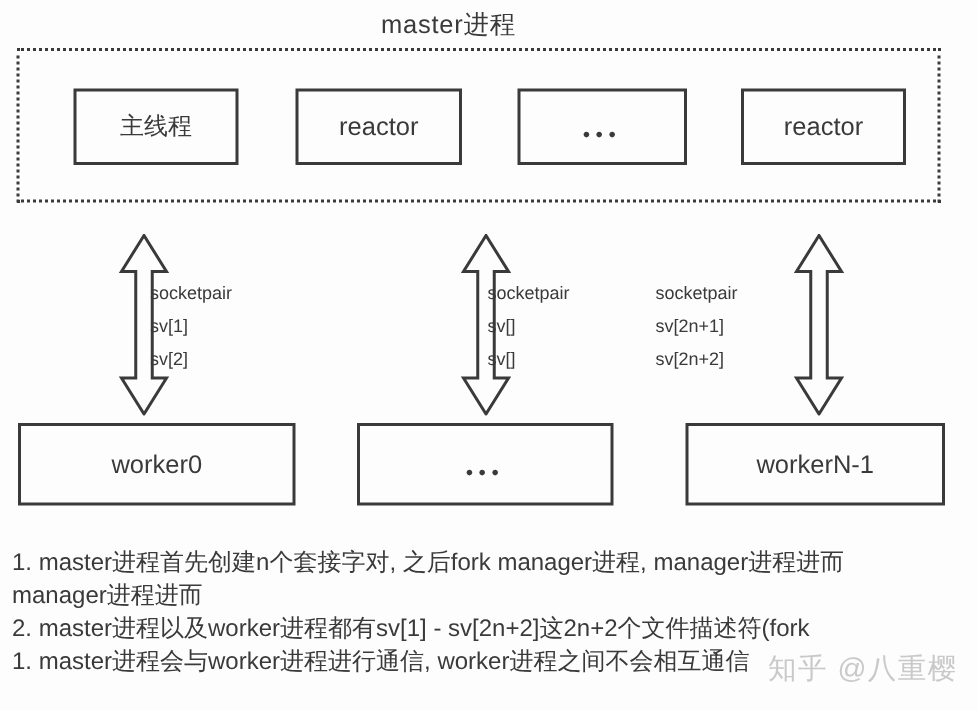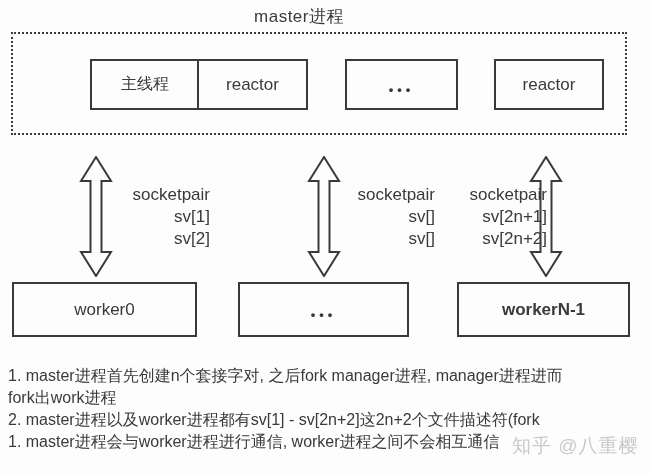--- a/index.html
+++ b/index.html
@@ -39,28 +39,28 @@
   .node {
     position: absolute;
     border: 2px solid var(--ink);
     background: var(--paper);
     display: flex;
     align-items: center;
     justify-content: center;
     font-size: 17px;
   }
   .tnode { top: 59px; height: 51px; }
-  .t1 { left: 49px;  width: 110px; font-size: 16px; margin-left: 41px; }
+  .t1 { left: 49px;  width: 110px; font-size: 16px; }
   .t2 { left: 197px; width: 111px; }
   .t3 { left: 345px; width: 113px; }
   .t4 { left: 494px; width: 110px; }
   .wnode { top: 282px; height: 55px; }
   .w1 { left: 12px;  width: 185px; align-items: center; }
   .w2 { left: 238px; width: 171px; }
-  .w3 { left: 457px; width: 173px; font-weight: bold; }
+  .w3 { left: 457px; width: 173px; }
   .dots span {
     font-size: 13px;
     font-weight: bold;
     letter-spacing: 4px;
     transform: translateY(5px);
   }
   .arrow {
     position: absolute;
     top: 156px;
     width: 36px; height: 121px;
@@ -72,22 +72,22 @@
   .arrow path {
     fill: var(--paper);
     stroke: currentColor;
     stroke-width: 2;
     stroke-linejoin: miter;
   }
   .chlabel {
     position: absolute;
     top: 184px;
     width: 110px;
-    text-align: right;
-    font-size: 17px;
+    text-align: left;
+    font-size: 12px;
     line-height: 22px;
     white-space: nowrap;
   }
   .l1 { left: 100px; }
   .l2 { left: 325px; }
   .l3 { left: 437px; }
   .notes {
     position: absolute;
     left: 8px; top: 365px;
     width: 644px;
@@ -157,20 +157,20 @@
   </div>
   <div class="node wnode w2 dots">
     <span>•••</span>
   </div>
   <div class="node wnode w3">
     <span>workerN-1</span>
   </div>
 
   <div class="notes">
     <div class="note-line">1. master进程首先创建n个套接字对, 之后fork manager进程, manager进程进而</div>
-    <div class="note-line">fork出work进程</div>
+    <div class="note-line">manager进程进而</div>
     <div class="note-line">2. master进程以及worker进程都有sv[1] - sv[2n+2]这2n+2个文件描述符(fork</div>
     <div class="note-line">1. master进程会与worker进程进行通信, worker进程之间不会相互通信</div>
   </div>
 
   <div class="watermark">知乎 @八重樱</div>
 
 </div>
 
 </body></html>

